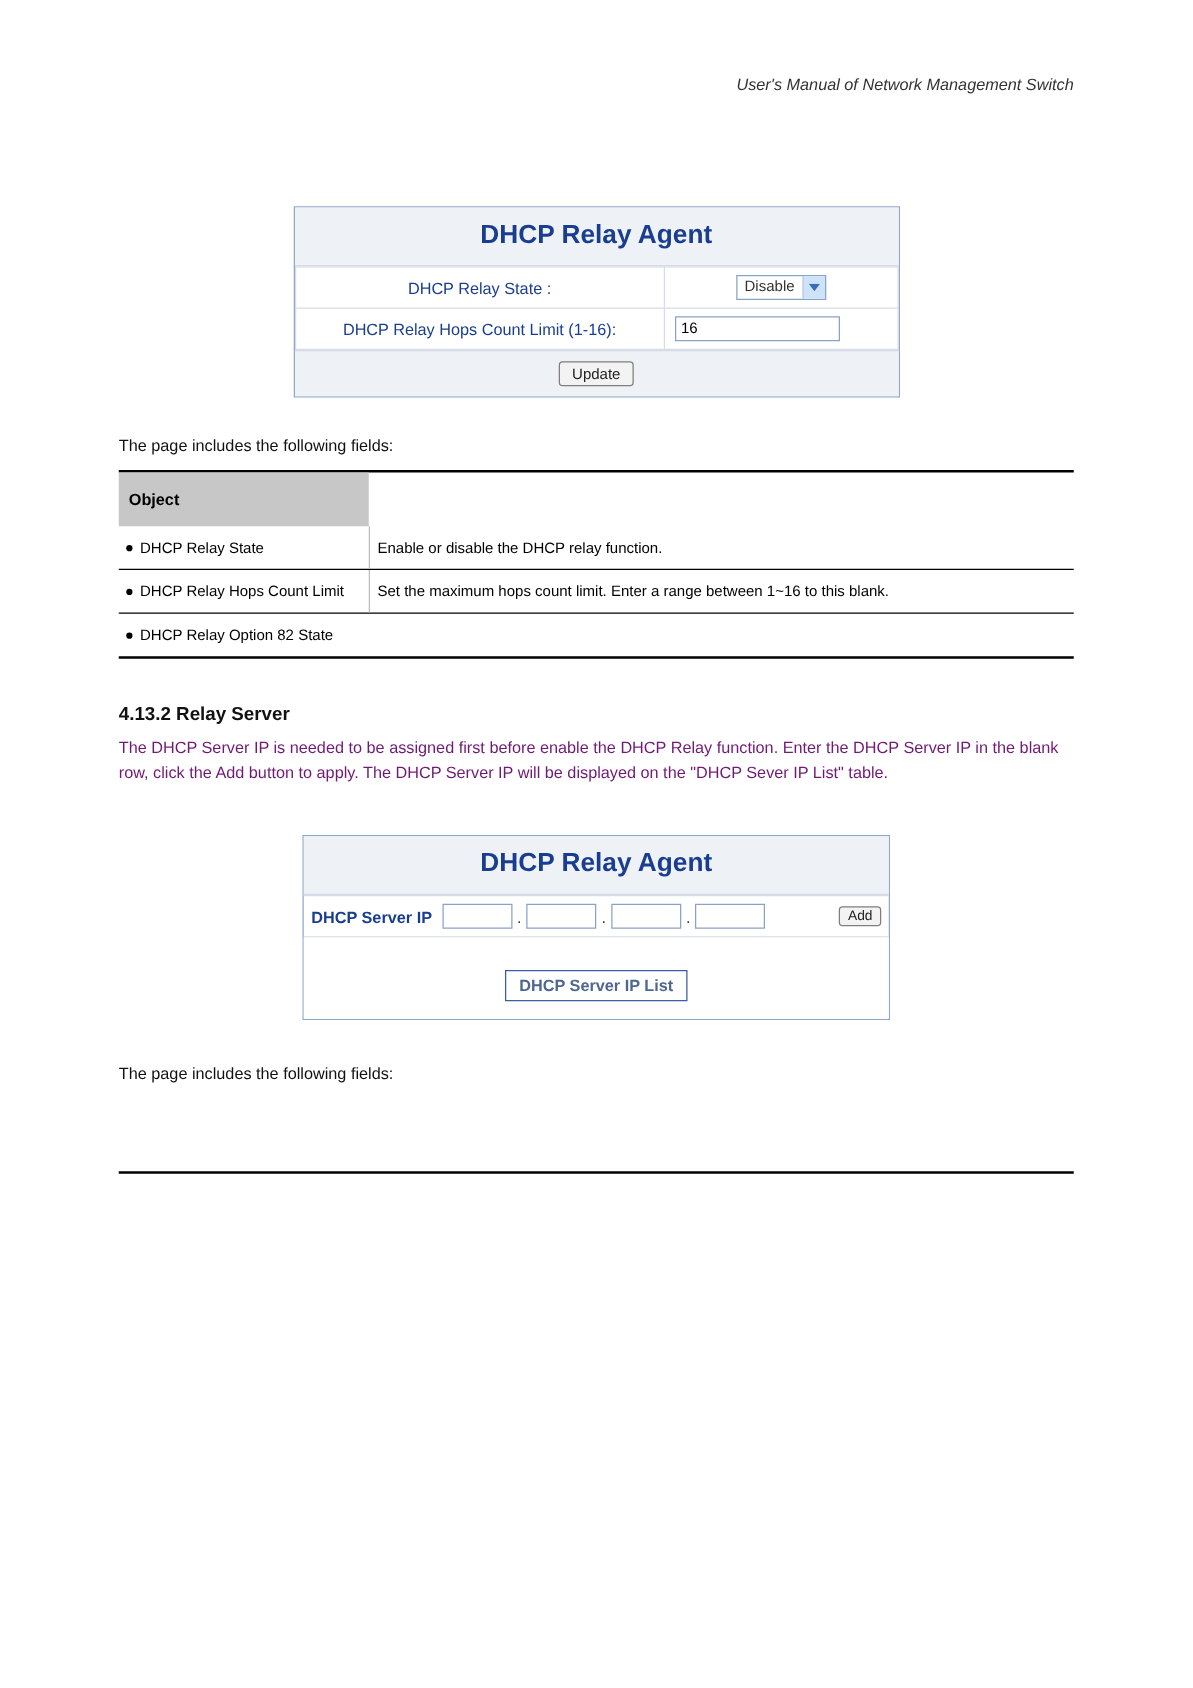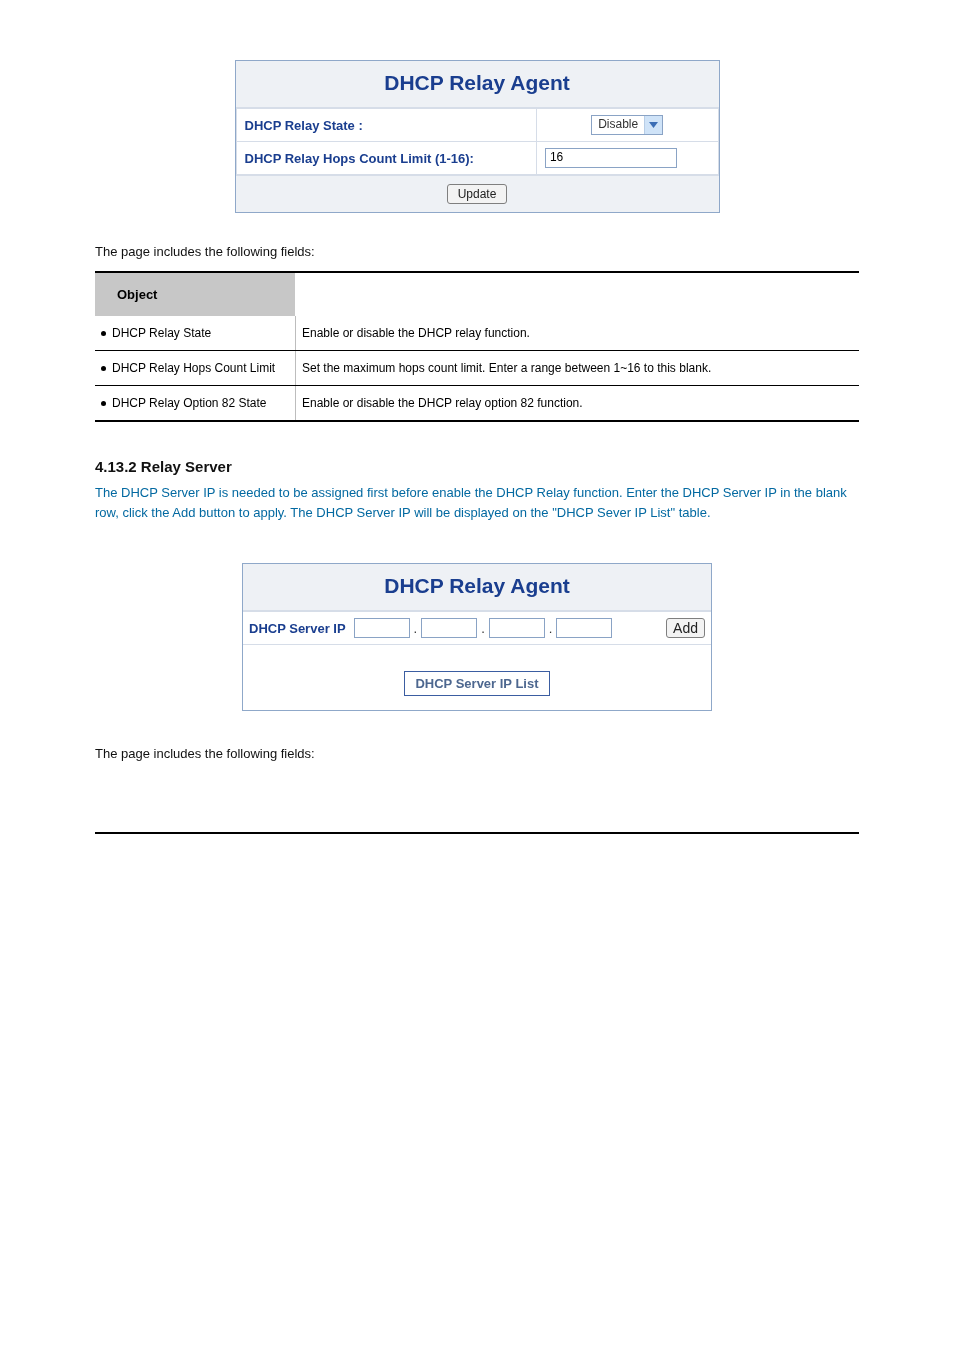--- a/index.html
+++ b/index.html
@@ -39,22 +39,22 @@
     border-collapse: collapse;
   }
   .form-table td {
     border: 1px solid #d6dde8;
     padding: 6px 8px;
     font-size: 13px;
     vertical-align: middle;
   }
   .form-table td.label {
     color: #1a3e8f;
-    font-weight: bold;
-    text-align: left;
+    font-weight: normal;
+    text-align: center;
     white-space: nowrap;
   }
   .select-wrap {
     display: inline-flex;
     align-items: stretch;
     border: 1px solid #8aa3c5;
     background: #fff;
     font-size: 12px;
     height: 20px;
   }
@@ -86,41 +86,41 @@
   }
   .btn {
     display: inline-block;
     border: 1px solid #7f7f7f;
     border-radius: 3px;
     background: #f3f3f3;
     font-size: 12px;
     padding: 2px 10px;
     color: #222;
   }
-  .btn-sm { padding: 1px 6px; font-size: 14px; }
+  .btn-sm { padding: 1px 6px; font-size: 11px; }
   .desc-para {
     font-size: 13px;
     color: #111;
     margin: 28px 0 10px 0;
     line-height: 1.4;
   }
   .param-table-wrap {
     margin: 6px 0 30px 0;
   }
   .thick-rule { border: 0; border-top: 2px solid #000; margin: 0; }
   .thin-rule { border: 0; border-top: 1px solid #000; margin: 0; }
   .param-row {
     display: flex;
     align-items: flex-start;
   }
   .param-head .param-left, .param-head .param-right {
     background: #c7c7c7;
     font-weight: bold;
     font-size: 13px;
-    padding: 14px 22px;
+    padding: 14px 8px;
   }
   .param-left {
     width: 200px;
     font-size: 12px;
     padding: 10px 6px 10px 6px;
   }
   .param-right {
     flex: 1;
     font-size: 12px;
     padding: 10px 6px;
@@ -194,20 +194,21 @@
     font-size: 12px;
     font-style: italic;
     color: #222;
   }
   .sel-cell-center { text-align: center; }
 </style>
 </head>
 <body>
 
 <div class="page">
+  <div class="header-right">User's Manual of Network Management Switch</div>
 
   <div class="panel panel-1">
     <div class="panel-title">DHCP Relay Agent</div>
     <table class="form-table">
       <tbody>
           <tr>
         <td class="label">DHCP Relay State :</td>
         <td class="sel-cell-center">
           <span class="select-wrap">
             <span class="sel-text">Disable</span>
@@ -259,27 +260,26 @@
       <div class="param-right">Set the maximum hops count limit. Enter a range between 1~16 to this blank.</div>
     </div>
     <hr class="thin-rule">
     <div class="param-row">
       <div class="param-left">
         <div class="bullet-line">
           <span class="bullet-dot"></span>
           <span>DHCP Relay Option 82 State</span>
         </div>
       </div>
-      <div class="param-right">Enable or disable the DHCP relay option 82 function.</div>
     </div>
     <hr class="thick-rule">
   </div>
 
   <div class="section-heading">4.13.2 Relay Server</div>
-  <div style="font-size:13px;line-height:1.55;color:#0369a1;">The DHCP Server IP is needed to be assigned first before enable the DHCP Relay function. Enter the DHCP Server IP in the blank row, click the Add button to apply. The DHCP Server IP will be displayed on the "DHCP Sever IP List" table.</div>
+  <div style="font-size:13px;line-height:1.55;color:#701a75;">The DHCP Server IP is needed to be assigned first before enable the DHCP Relay function. Enter the DHCP Server IP in the blank row, click the Add button to apply. The DHCP Server IP will be displayed on the "DHCP Sever IP List" table.</div>
 
   <div class="panel panel-2">
     <div class="panel-title">DHCP Relay Agent</div>
     <div class="ip-row">
       <span class="ip-label">DHCP Server IP</span>
       <span class="ip-oct"></span>
         <span class="dot">.</span>
       <span class="ip-oct"></span>
         <span class="dot">.</span>
       <span class="ip-oct"></span>

